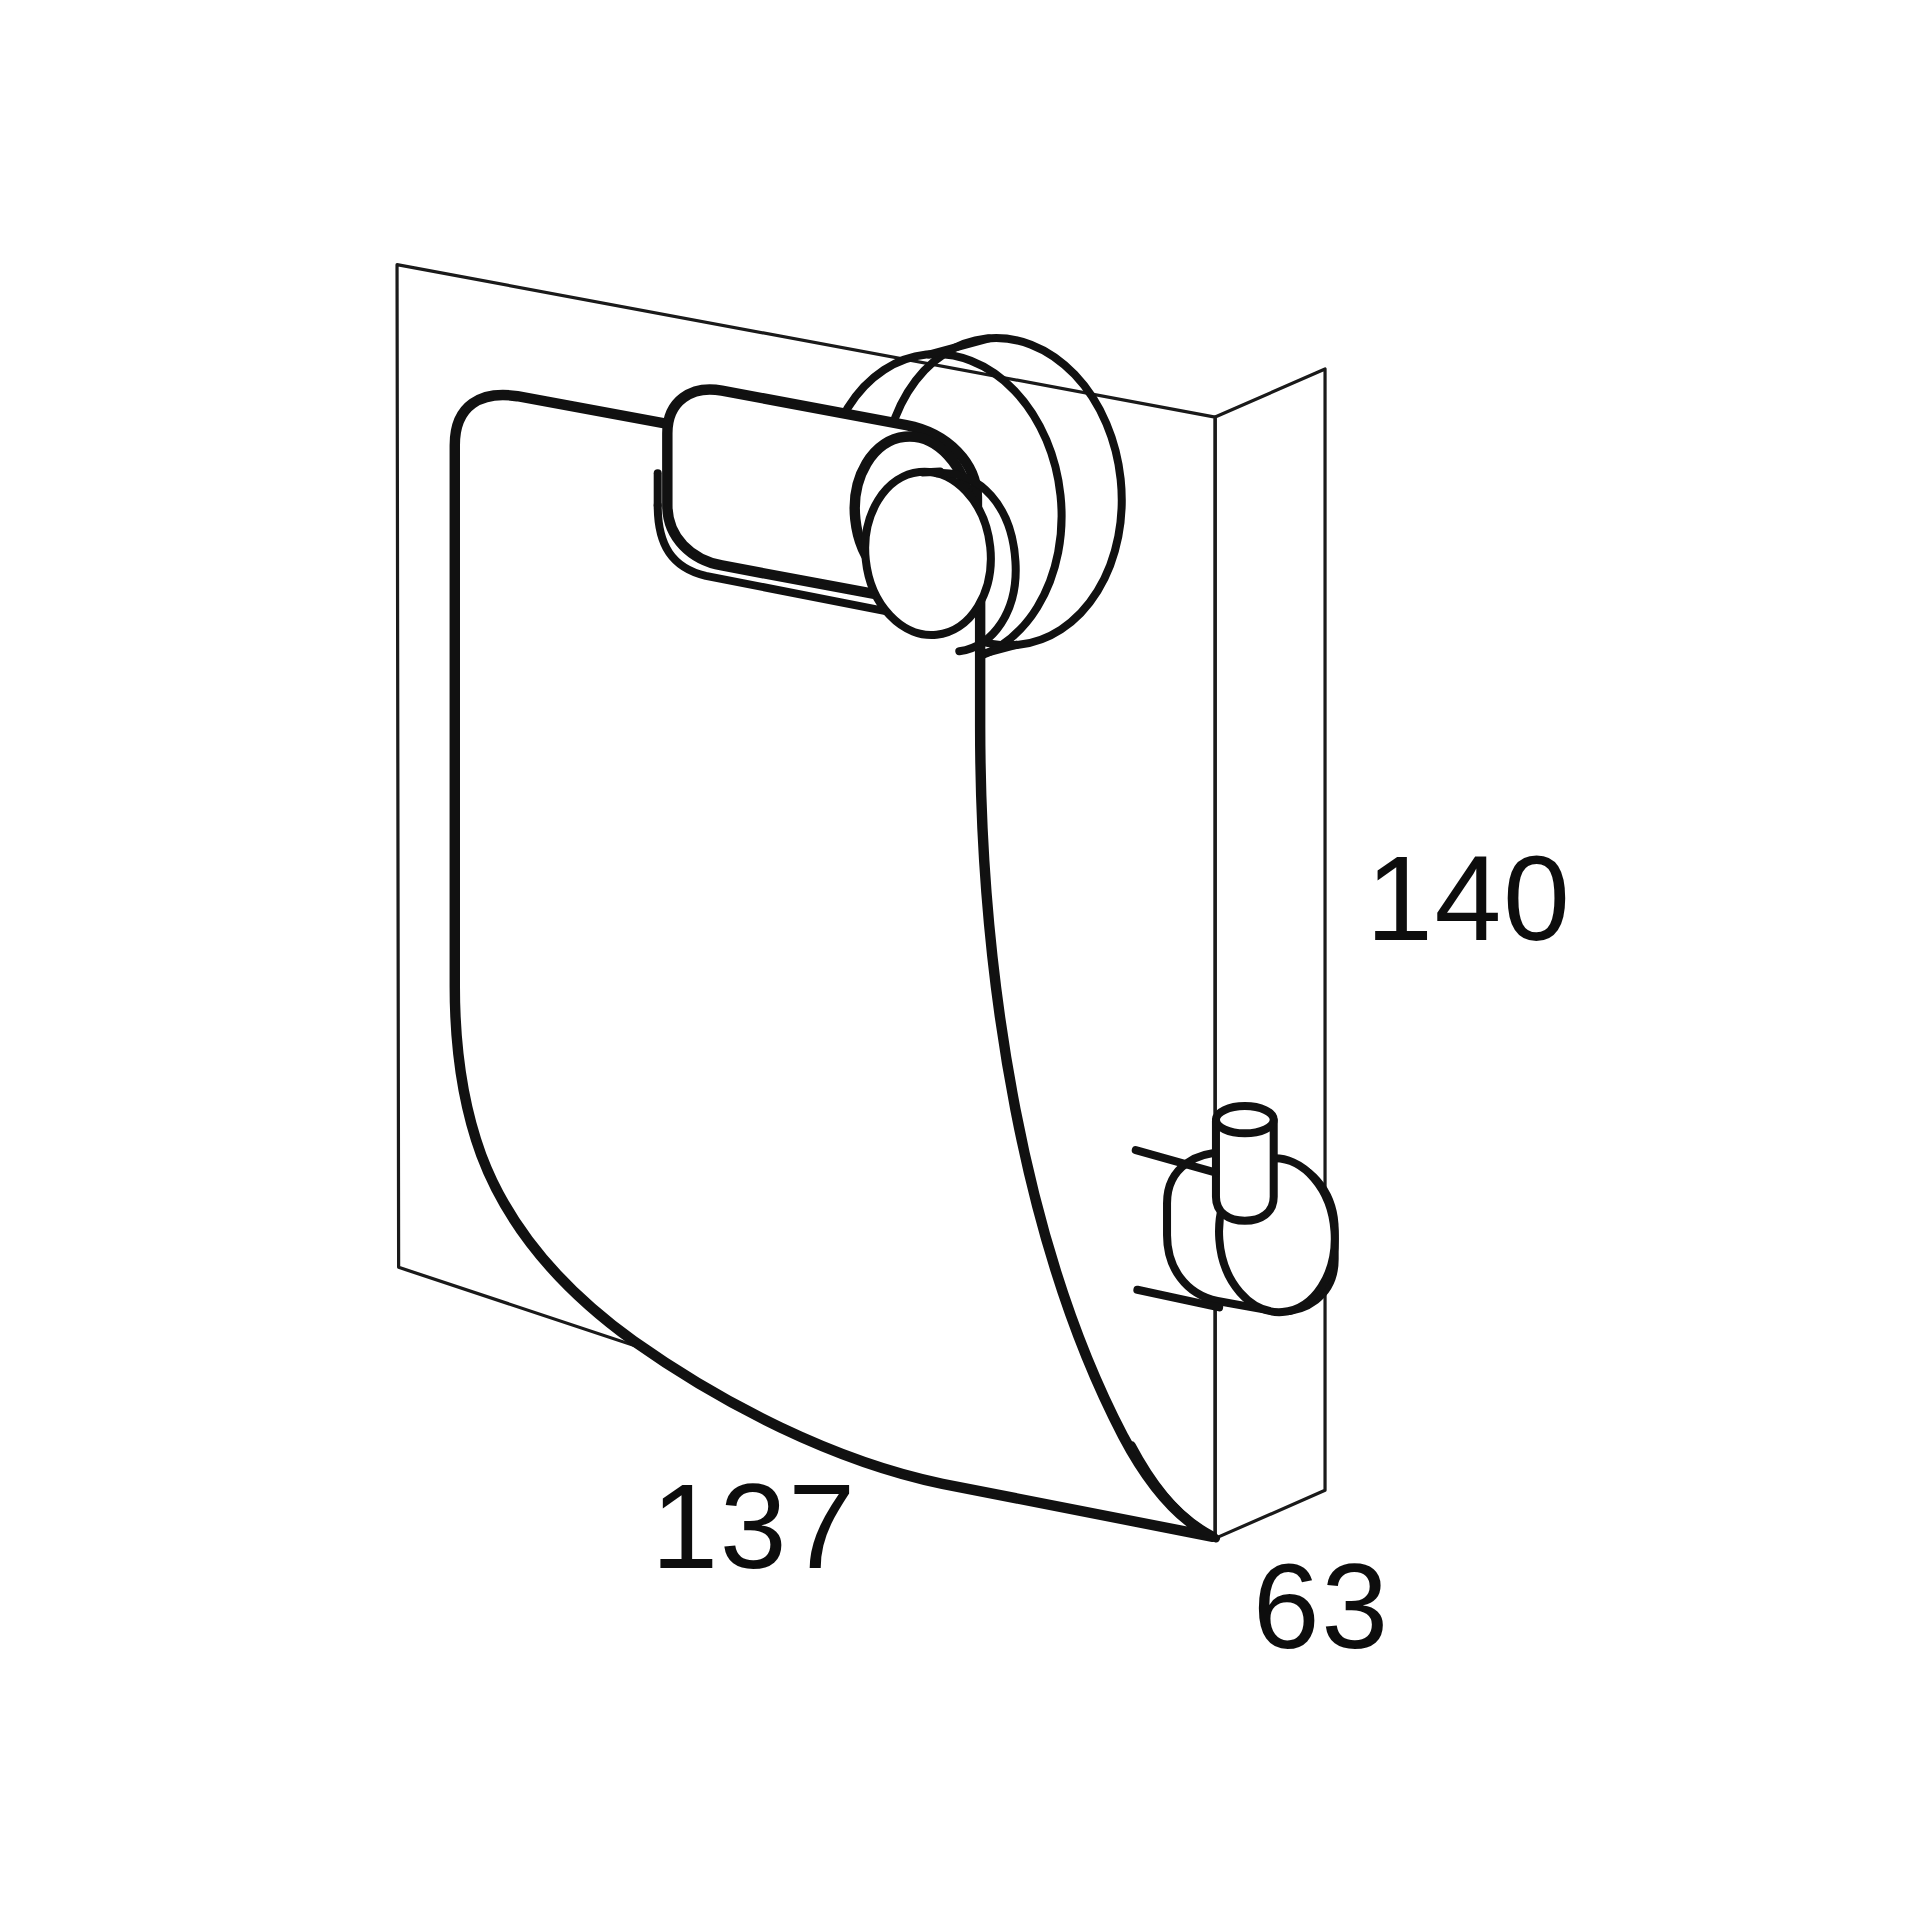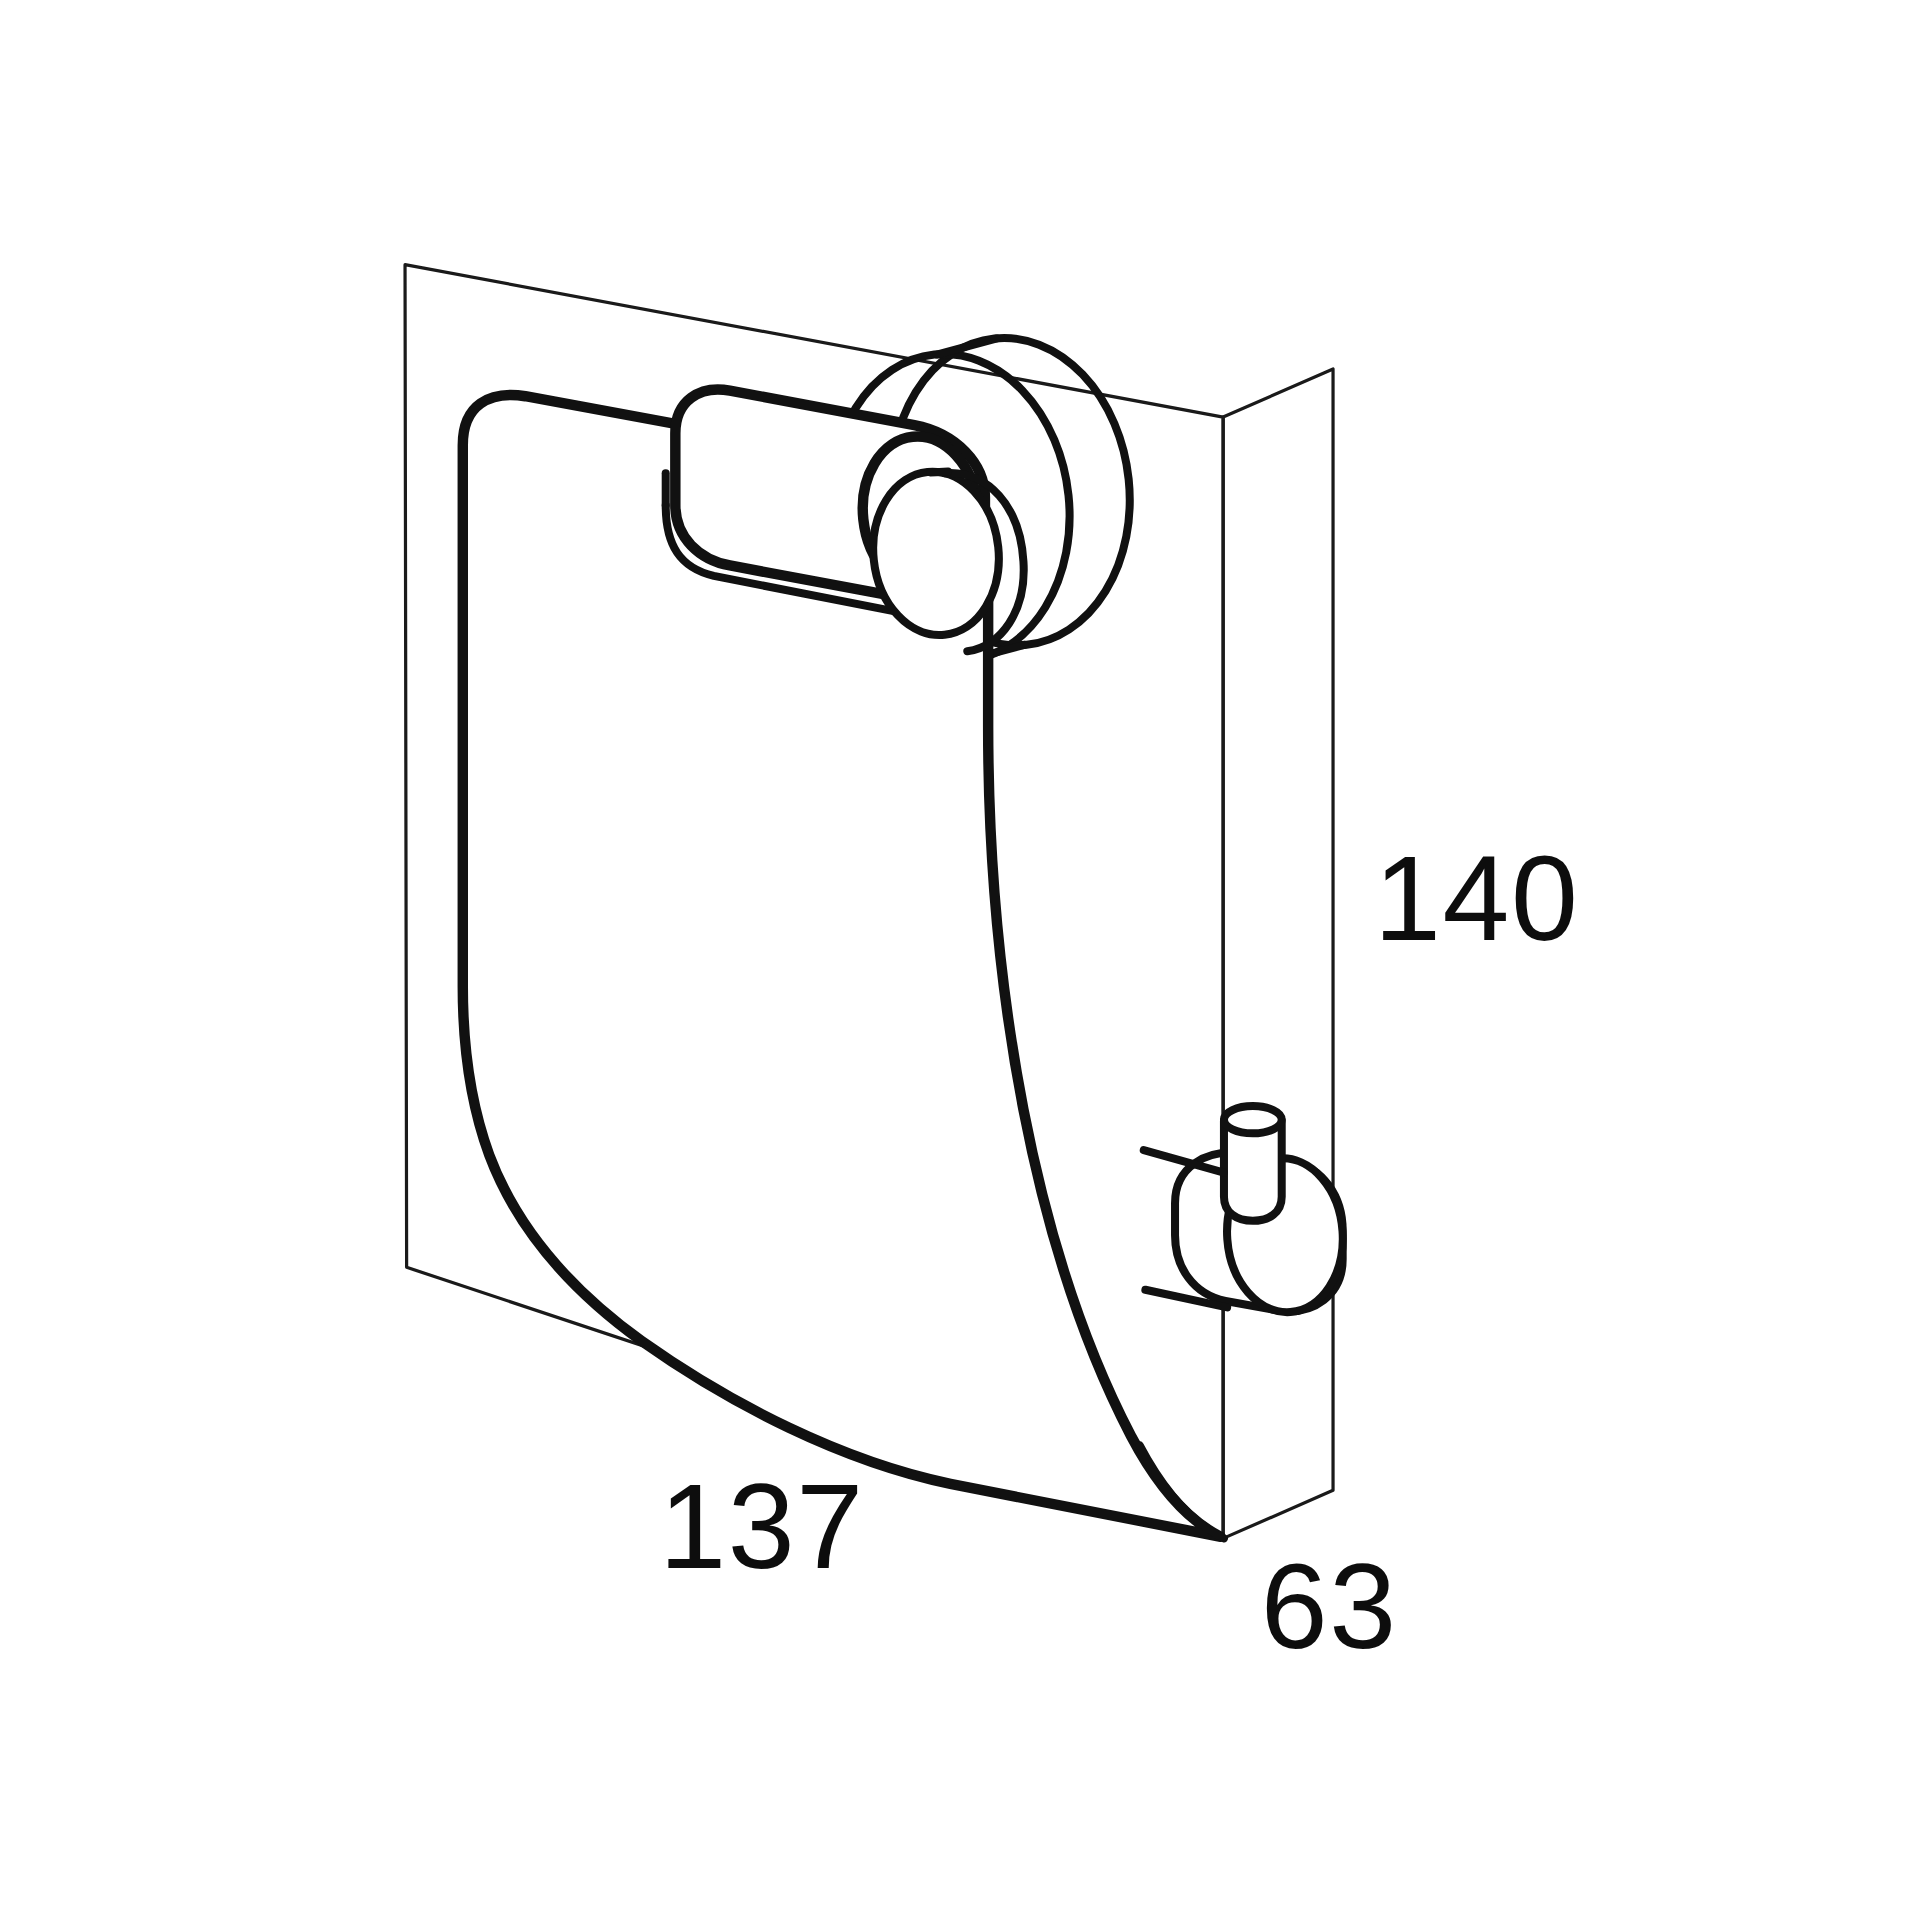--- a/index.html
+++ b/index.html
@@ -11,21 +11,20 @@
     width: 1925px;
     height: 1925px;
     font-family: "Liberation Sans", sans-serif;
     overflow: hidden;
   }
   #drawing-root {
     position: relative;
     width: 1625px;
     height: 1925px;
     background: #ffffff;
-    padding-left: 8px;
   }
   svg#tech-drawing {
     display: block;
     width: 1925px;
     height: 1925px;
   }
   .thin-line {
     fill: none;
     stroke: #1a1a1a;
     stroke-width: 4;

